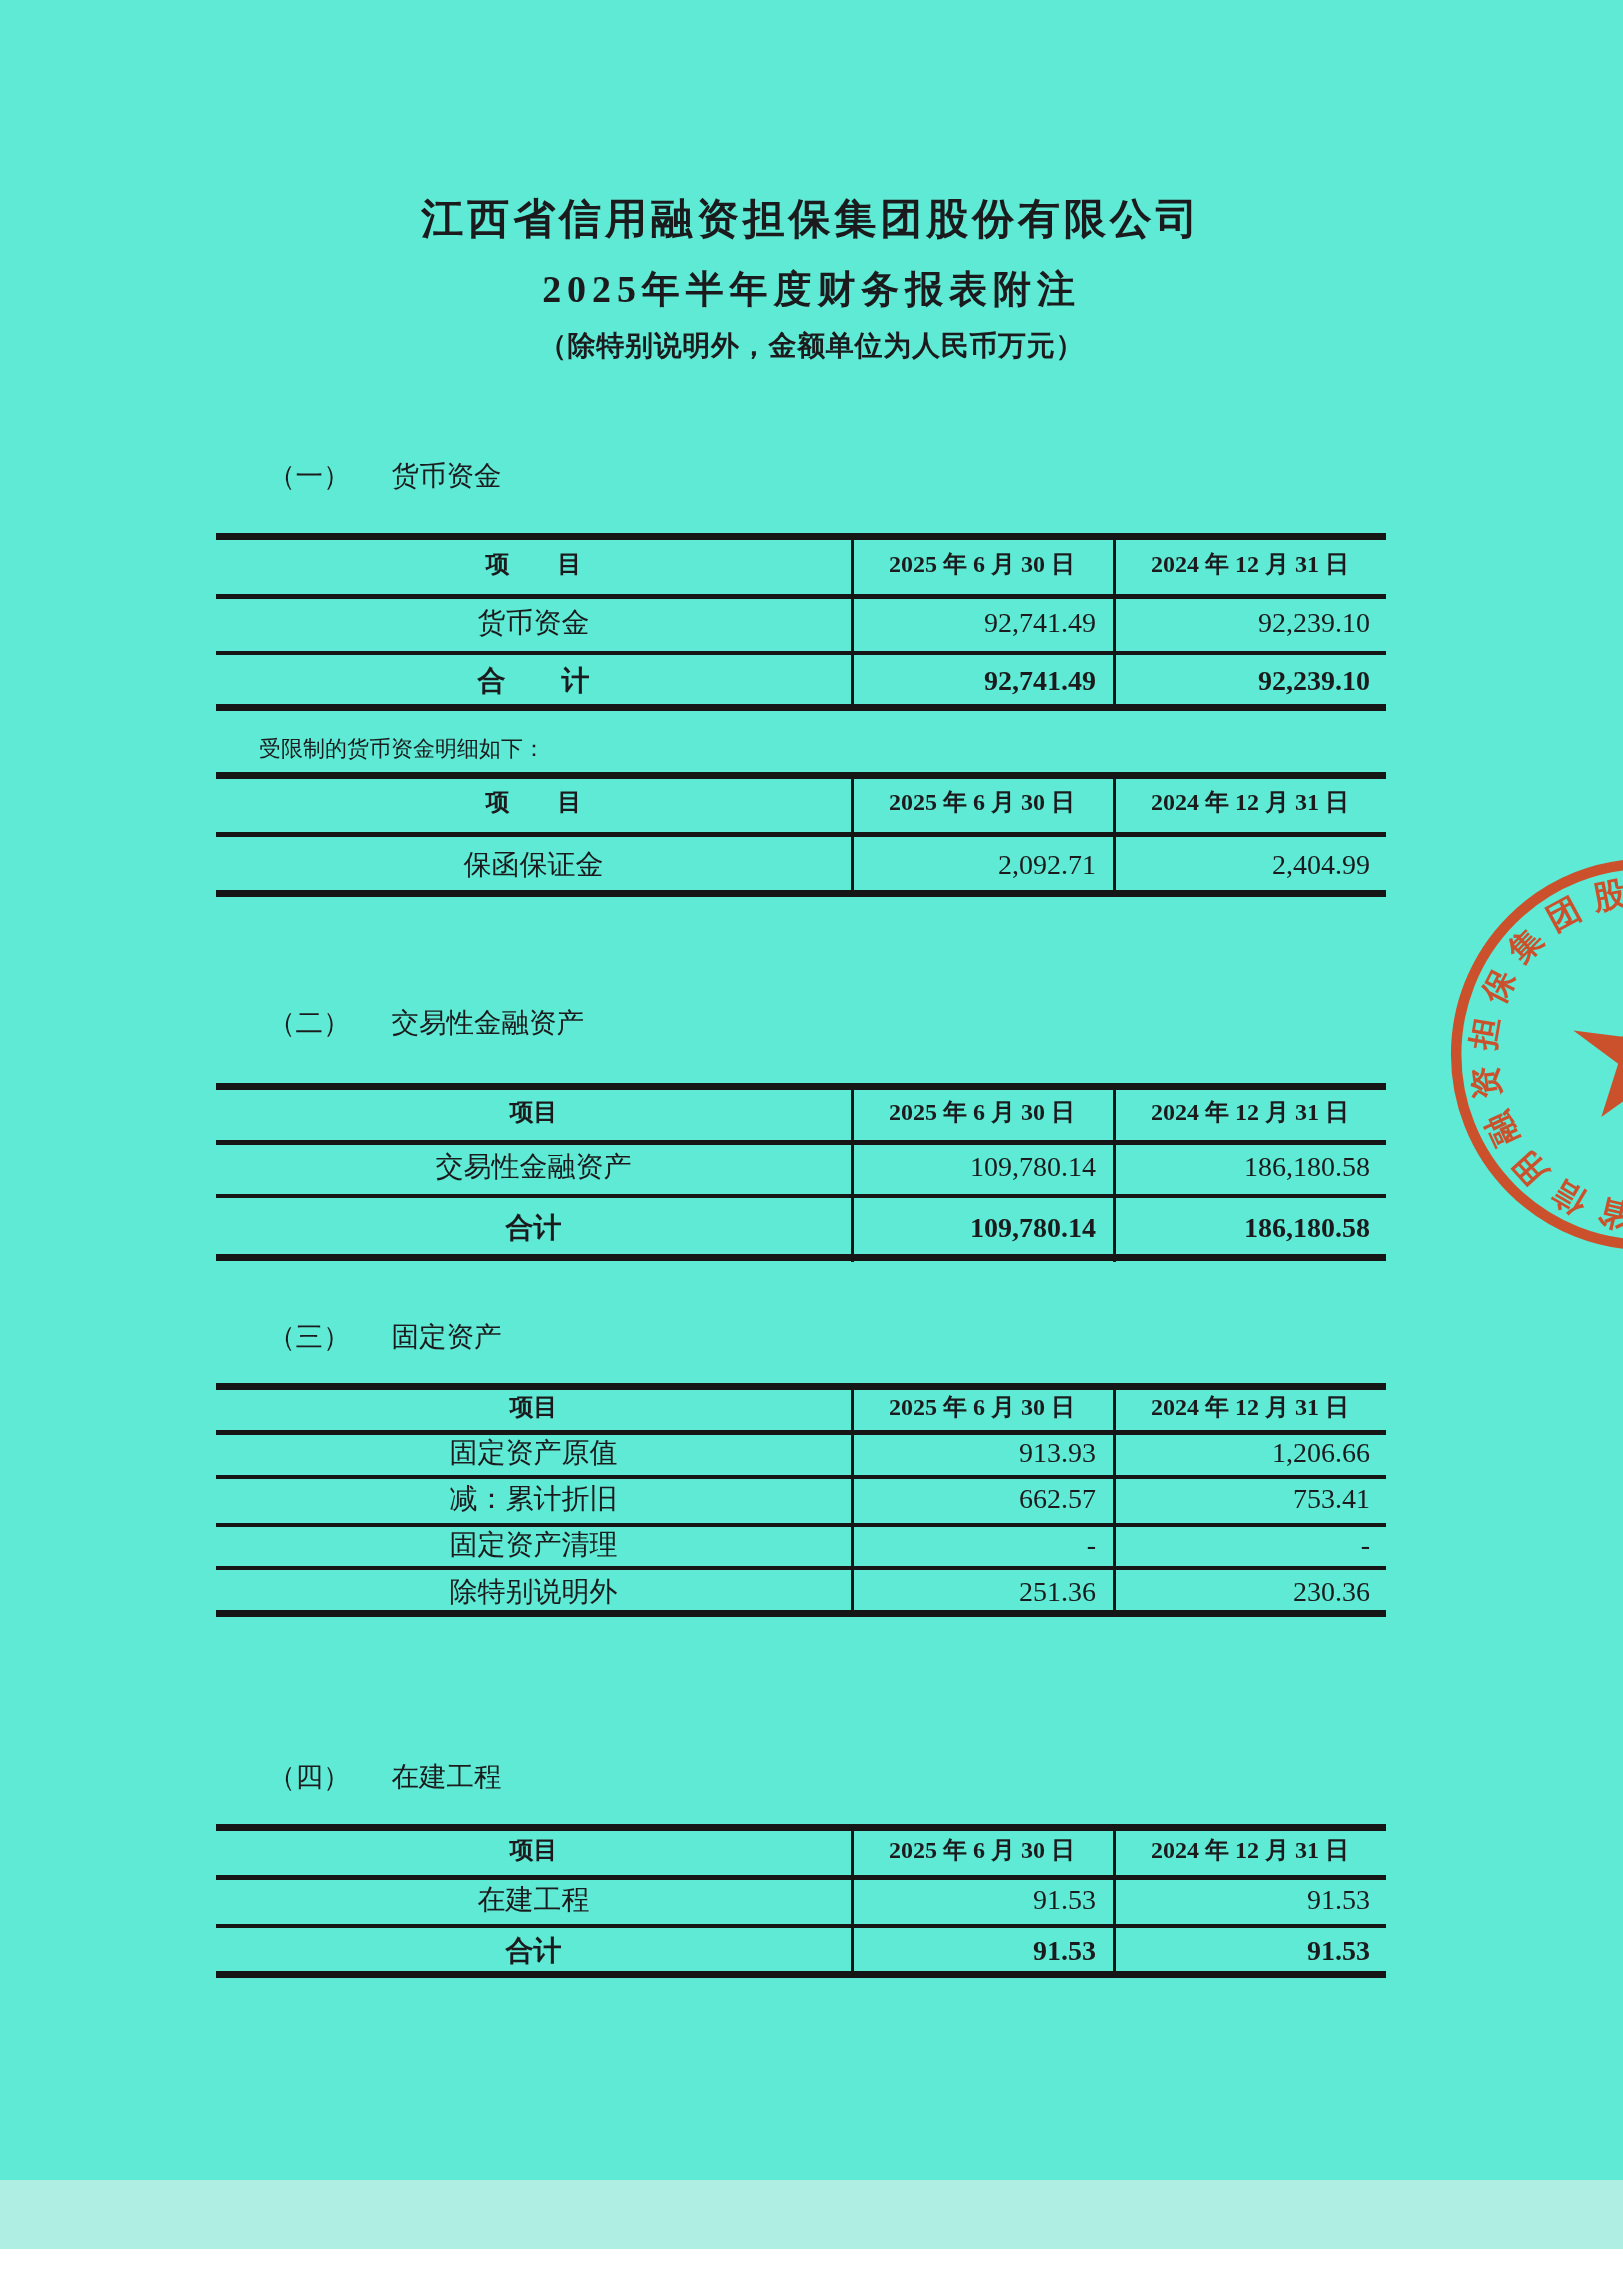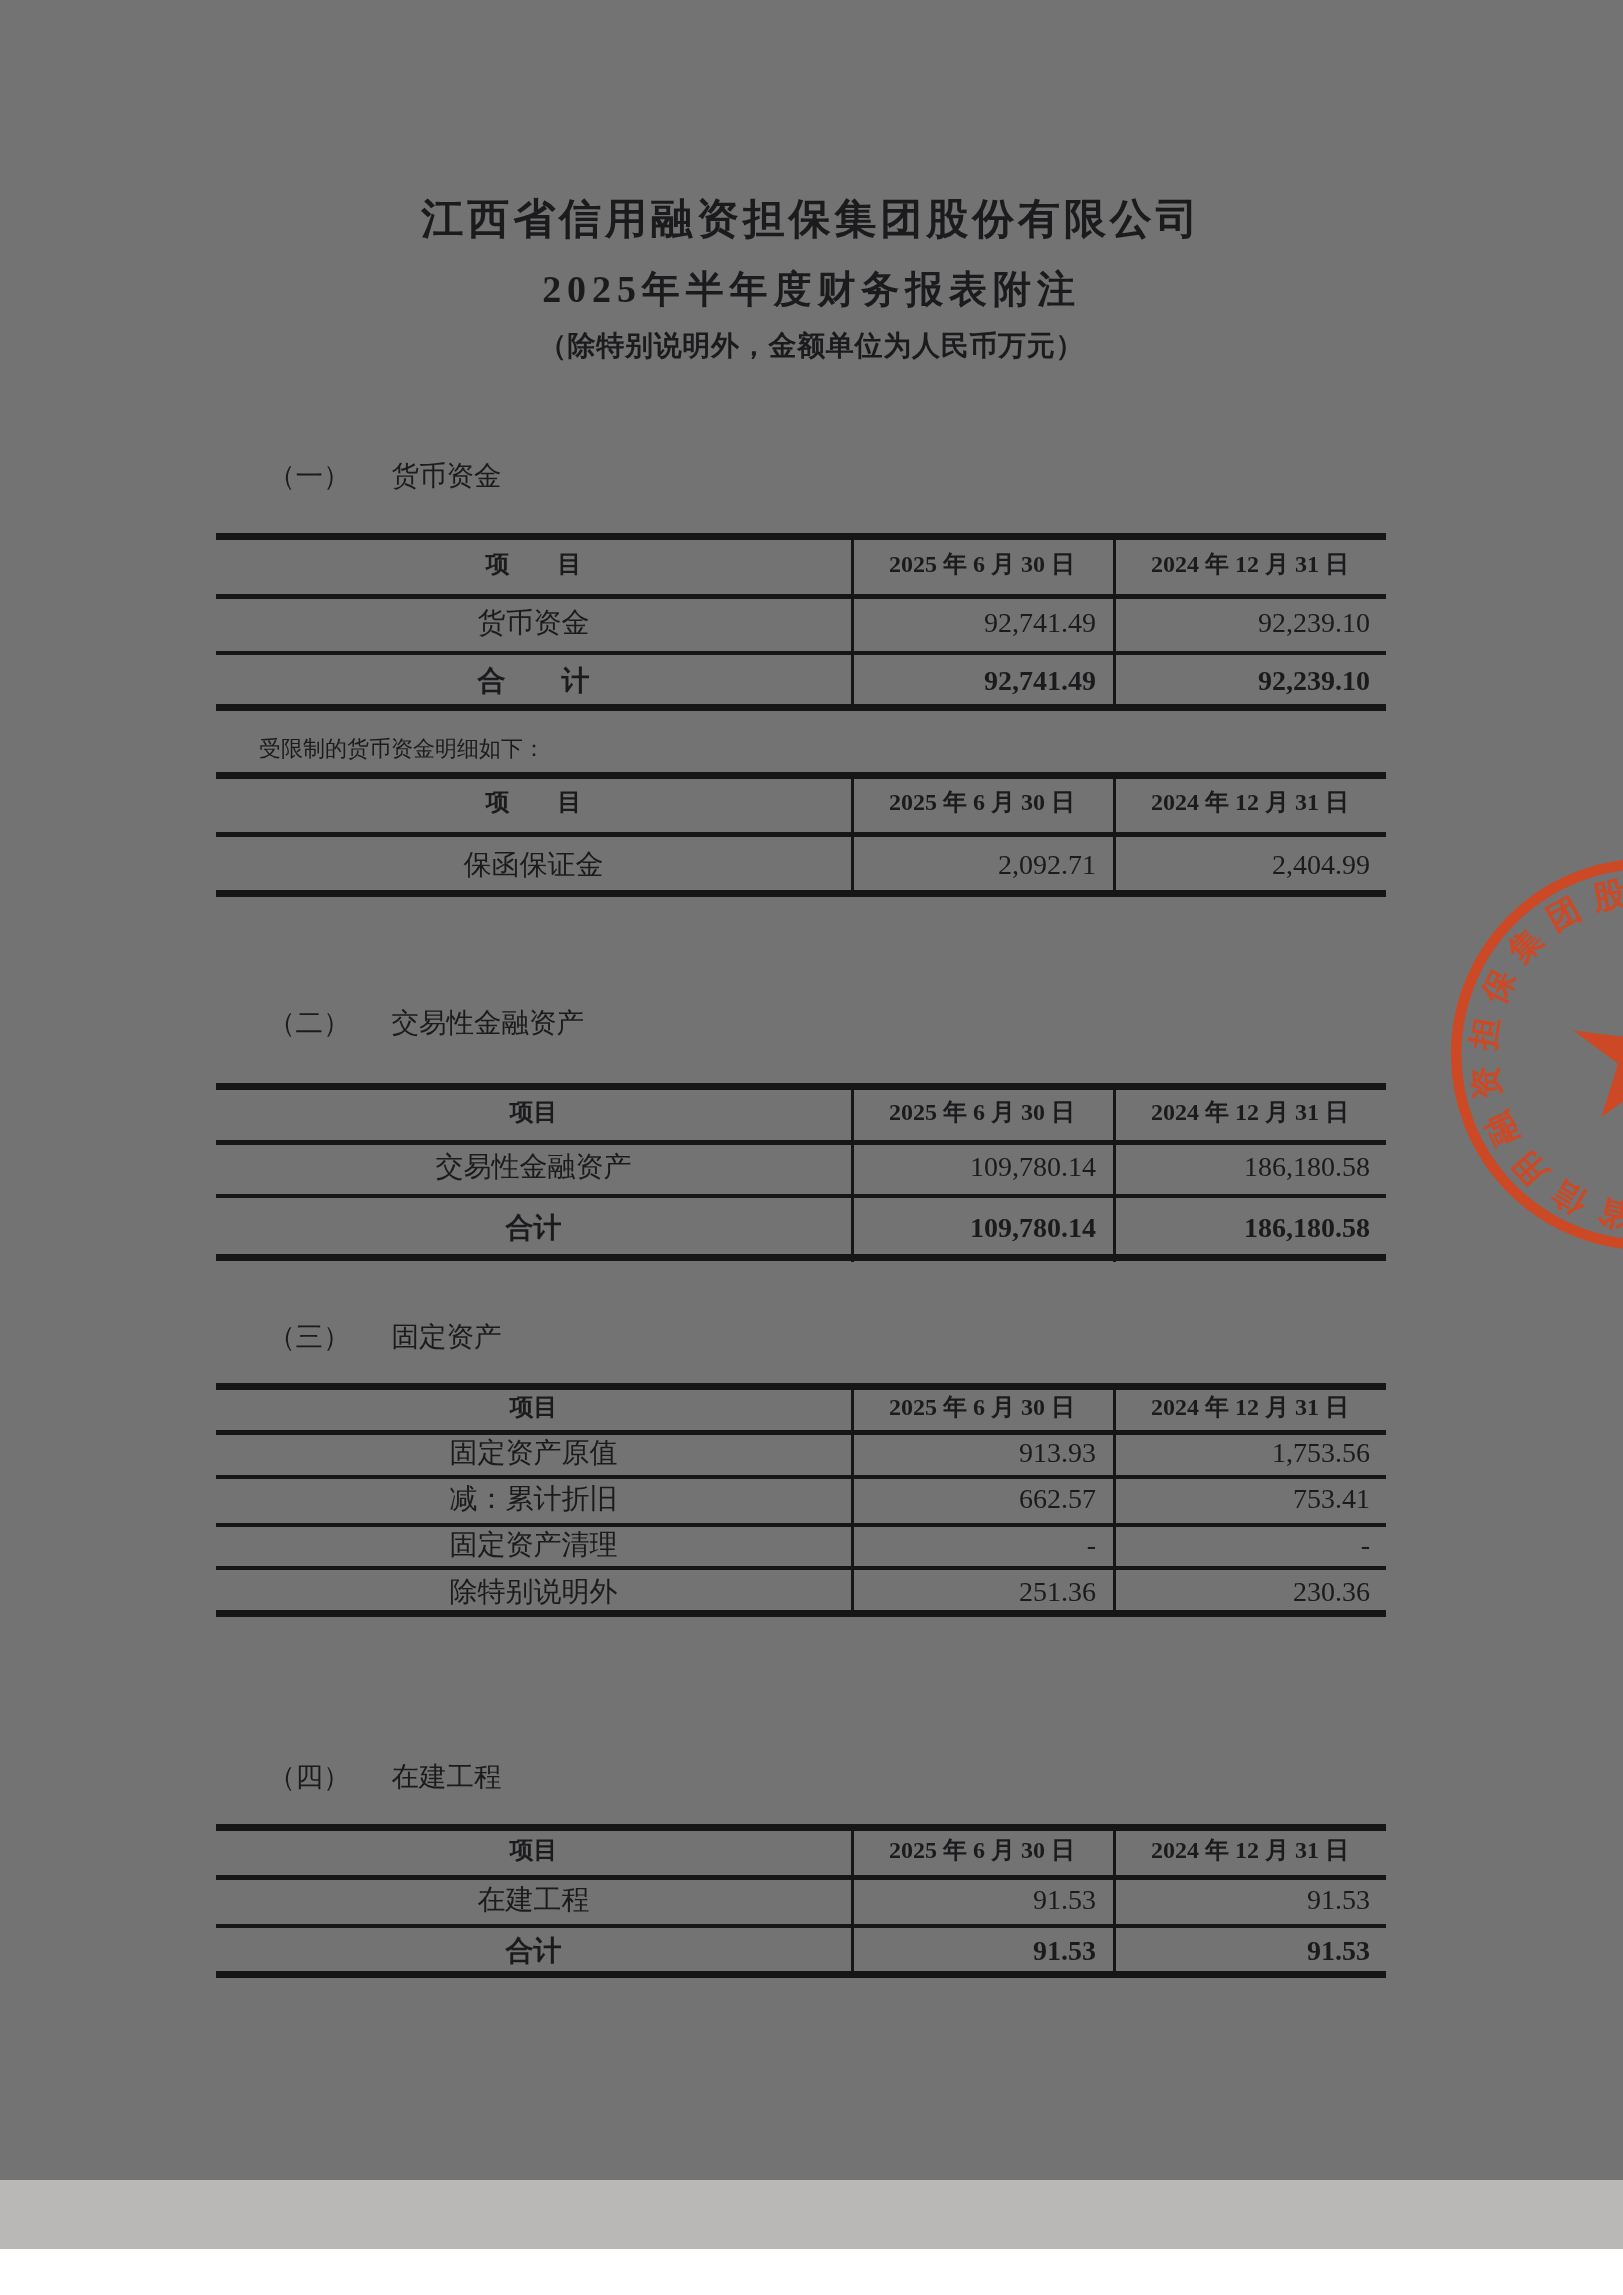--- a/index.html
+++ b/index.html
@@ -1,18 +1,18 @@
 <!DOCTYPE html>
 <html style="font-size:10.5px"><head>
 <meta charset="utf-8">
 <style>
   html,body{margin:0;padding:0;background:#8a8a8a;}
   .page{
     position:relative;width:1623px;height:2295px;margin:0 auto;
-    background:#737373;overflow:hidden;
+    background:#5eead4;overflow:hidden;
     font-family:"Liberation Serif","DejaVu Serif",serif;color:#1b1b1d;
   }
   .scan-bottom{position:absolute;left:0;bottom:0;width:100%;height:46px;background:#ffffff;}
   .scan-band{position:absolute;left:0;top:2180px;width:100%;height:72px;background:#f2f1ee;opacity:.55;}
 
   .tline{position:absolute;left:0;width:100%;text-align:center;font-weight:bold;white-space:nowrap;}
   .t1{top:191px;font-size:42px;letter-spacing:3.9px;}
   .t2{top:264px;font-size:38px;letter-spacing:5.9px;}
   .t3{top:327px;font-size:28px;letter-spacing:0.7px;}
 
@@ -110,21 +110,21 @@
   <div class="sec" style="top:1319px">
     <span>（三）</span><span class="gap"></span><span>固定资产</span>
   </div>
 
   <div class="tbl" style="top:1383px;height:234px;grid-template-rows:47px 45px 48px 43px auto;">
     <div class="cell ch">项目</div>
     <div class="cell ch">2025 年 6 月 30 日</div>
     <div class="cell ch">2024 年 12 月 31 日</div>
     <div class="cell c1">固定资产原值</div>
     <div class="cell cn">913.93</div>
-    <div class="cell cn">1,753.56</div>
+    <div class="cell cn">1,206.66</div>
     <div class="cell c1">减：累计折旧</div>
     <div class="cell cn">662.57</div>
     <div class="cell cn">753.41</div>
     <div class="cell c1">固定资产清理</div>
     <div class="cell cn">-</div>
     <div class="cell cn">-</div>
     <div class="cell c1">除特别说明外</div>
     <div class="cell cn">251.36</div>
     <div class="cell cn">230.36</div>
     <i class="rl" style="top:0;height:7.2px"></i>

